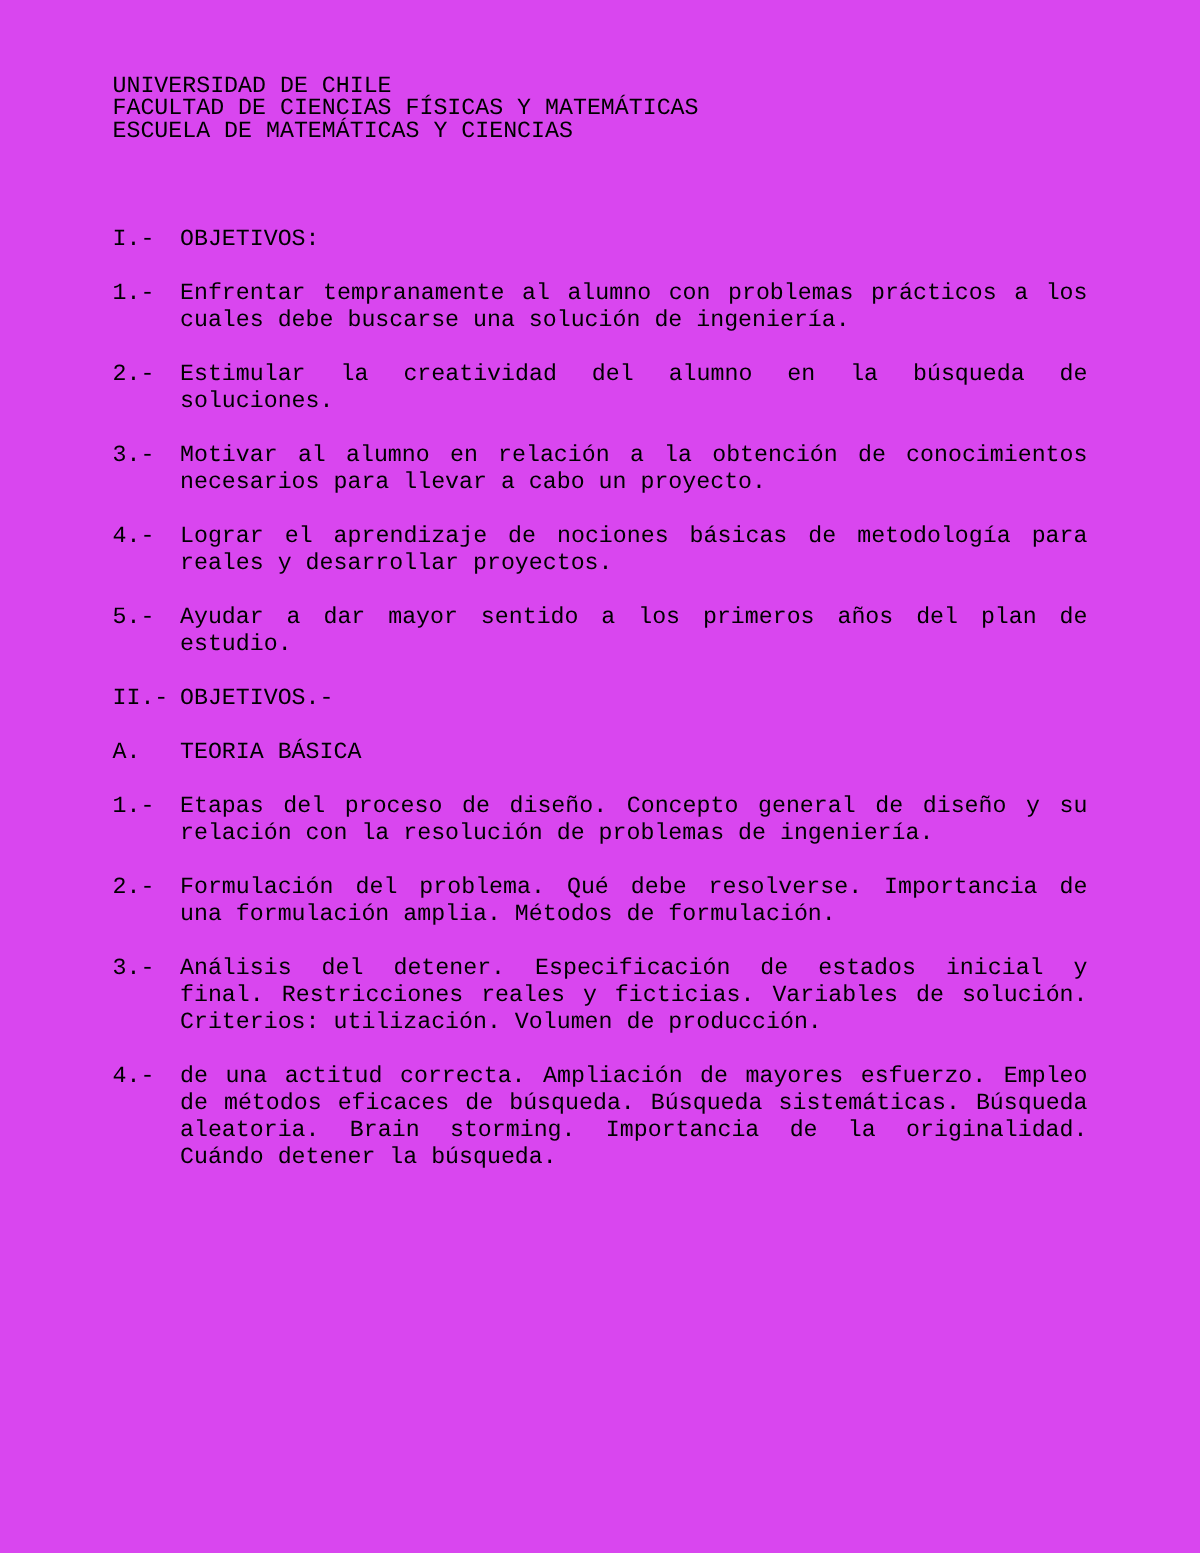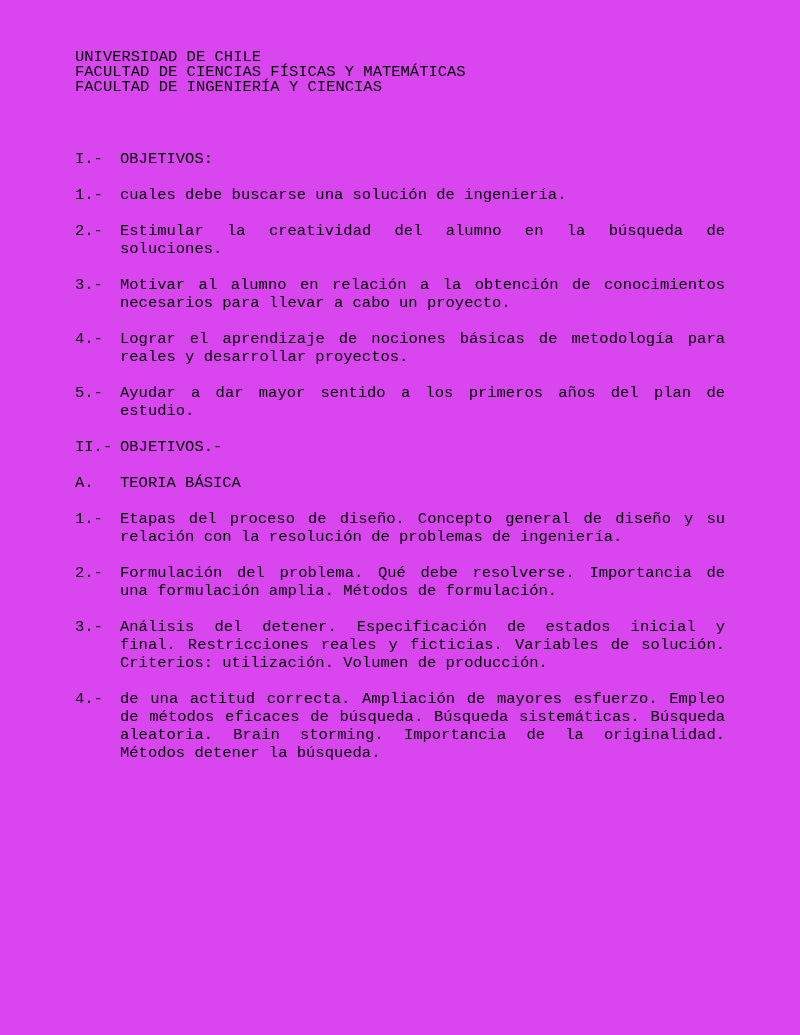--- a/index.html
+++ b/index.html
@@ -59,32 +59,33 @@
   }
 </style>
 </head>
 <body>
 
 <div class="page">
 
   <div class="letterhead">
       <div>UNIVERSIDAD DE CHILE</div>
       <div>FACULTAD DE CIENCIAS FÍSICAS Y MATEMÁTICAS</div>
-      <div>FACULTAD DE INGENIERÍA Y CIENCIAS</div>
+      <div>ESCUELA DE MATEMÁTICAS Y CIENCIAS</div>
     </div>
 
 
   <div class="doc-body">
       <div class="block">
         <div class="block-label">I.-</div>
         <div class="block-content">OBJETIVOS:</div>
       </div>
       <div class="block">
         <div class="block-label">1.-</div>
         <div class="block-content">
+          <div class="jline">Enfrentar tempranamente al alumno con problemas prácticos a los</div>
           <div class="jline last">cuales debe buscarse una solución de ingeniería.</div>
         </div>
       </div>
       <div class="block">
         <div class="block-label">2.-</div>
         <div class="block-content">
           <div class="jline">Estimular la creatividad del alumno en la búsqueda de</div>
           <div class="jline last">soluciones.</div>
         </div>
       </div>
@@ -138,18 +139,18 @@
           <div class="jline">final. Restricciones reales y ficticias. Variables de solución.</div>
           <div class="jline last">Criterios: utilización. Volumen de producción.</div>
         </div>
       </div>
       <div class="block">
         <div class="block-label">4.-</div>
         <div class="block-content">
           <div class="jline">de una actitud correcta. Ampliación de mayores esfuerzo. Empleo</div>
           <div class="jline">de métodos eficaces de búsqueda. Búsqueda sistemáticas. Búsqueda</div>
           <div class="jline">aleatoria. Brain storming. Importancia de la originalidad.</div>
-          <div class="jline last">Métodos detener la búsqueda.</div>
+          <div class="jline last">Cuándo detener la búsqueda.</div>
         </div>
       </div>
     </div>
 
 </div>
 
 </body></html>

